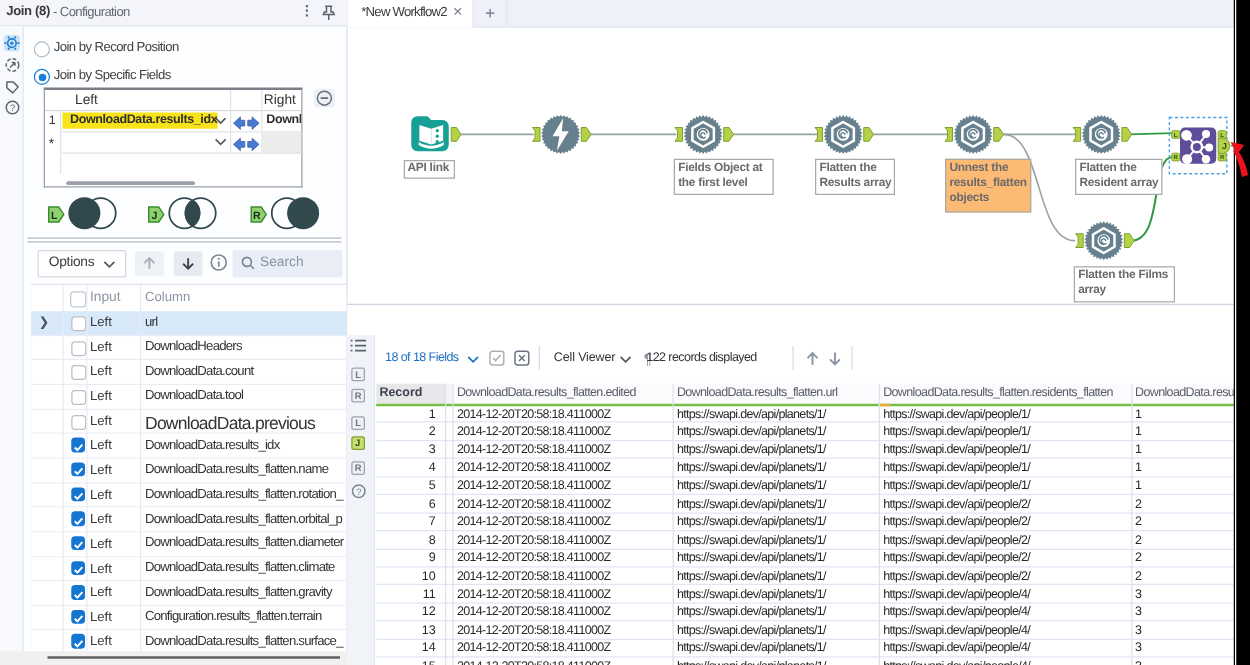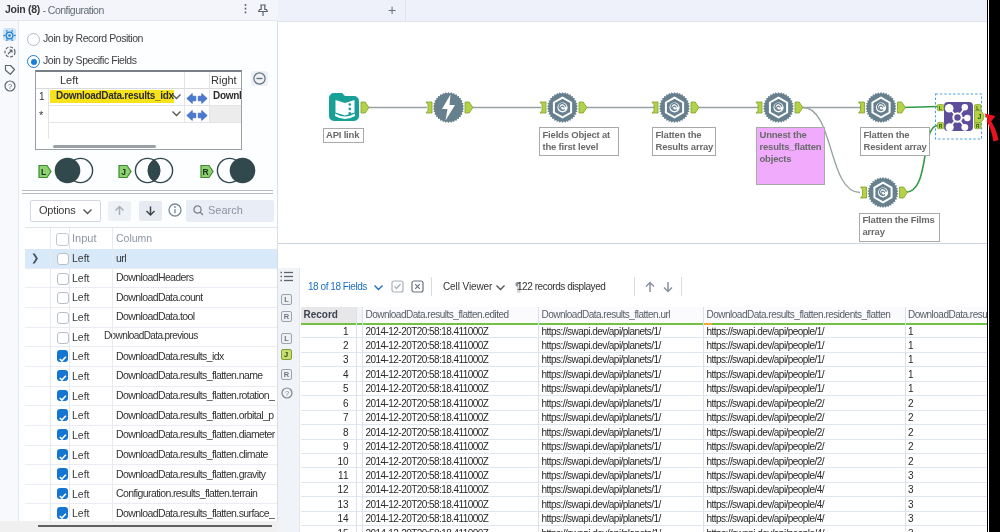--- a/index.html
+++ b/index.html
@@ -1,20 +1,24 @@
 <!DOCTYPE html>
 <html><head><meta charset="utf-8"><style>
 html,body{margin:0;padding:0}
 body{width:1000px;height:532px;overflow:hidden;font-family:"Liberation Sans",sans-serif;background:#fff}
 *{box-sizing:content-box}
 </style></head>
 <body>
 <div style="position:relative;width:1000px;height:532px">
 
 <div style="position:absolute;left:278px;top:0;width:709px;height:22px;background:#eef1f9;border-bottom:1px solid #dfe3ee;box-sizing:border-box"></div>
+<div style="position:absolute;left:278px;top:0;width:101px;height:22px;background:#fff;border-right:1px solid #dfe3ee;box-sizing:border-box">
+  <span style="position:absolute;left:11px;top:3.5px;font-size:10.5px;color:#3a3a3a;letter-spacing:-0.6px">*New Workflow2</span>
+  <span style="position:absolute;left:84px;top:3.5px;font-size:10px;color:#7b8490">✕</span>
+</div>
 <div style="position:absolute;left:379px;top:0;width:27px;height:22px;border-right:1px solid #dfe3ee;box-sizing:border-box;text-align:center;font-size:14px;color:#6a7380;line-height:20px">+</div>
 <svg width="709" height="221" style="position:absolute;left:278px;top:22px" xmlns="http://www.w3.org/2000/svg">
       <line x1="88" y1="85.5" x2="149" y2="85.5" stroke="#98a2a3" stroke-width="1.3"></line>
       <line x1="193" y1="85.5" x2="263" y2="85.5" stroke="#98a2a3" stroke-width="1.3"></line>
       <line x1="306" y1="85.5" x2="377" y2="85.5" stroke="#98a2a3" stroke-width="1.3"></line>
       <line x1="418" y1="85.5" x2="481" y2="85.5" stroke="#98a2a3" stroke-width="1.3"></line>
       <line x1="522" y1="85.5" x2="583" y2="85.5" stroke="#98a2a3" stroke-width="1.3"></line>
       <path d="M525,85.5 C556,85.5 550,170.5 582,170.5" fill="none" stroke="#98a2a3" stroke-width="1.3"></path>
       <line x1="625" y1="85.5" x2="660" y2="84.5" stroke="#2e9a44" stroke-width="1.6"></line>
       <path d="M627,170.5 C653,170.5 642,103.5 660,103.5" fill="none" stroke="#2e9a44" stroke-width="1.6"></path>
@@ -88,21 +92,21 @@
       <text x="699.75" y="87.5" font-size="4.8" font-weight="bold" fill="#245015" text-anchor="middle" font-family="Liberation Sans,sans-serif">L</text>
       <rect x="696.5" y="100.5" width="6.5" height="6.2" rx="1.2" fill="#b5d247" stroke="#7fa02c" stroke-width="0.7"></rect>
       <text x="699.75" y="105.5" font-size="4.8" font-weight="bold" fill="#245015" text-anchor="middle" font-family="Liberation Sans,sans-serif">R</text>
       <path d="M696.5,88.5 h4 a6.2,6.2 0 0 1 0,12.3 h-4 Z" fill="#b5d247" stroke="#7fa02c" stroke-width="0.8"></path>
       <text x="701.5" y="97.3" font-size="7" font-weight="bold" fill="#245015" text-anchor="middle" font-family="Liberation Sans,sans-serif">J</text>
       <line x1="707" y1="94.5" x2="710" y2="94.5" stroke="#2e9a44" stroke-width="1.5"></line>
 </svg>
     <div style="position:absolute;left:322.5px;top:127.5px;width:41px;height:15px;background:#fff;border:1px solid #a9a9a9;box-sizing:border-box;font-size:9.5px;font-weight:bold;color:#6a6a6a;letter-spacing:-0.2px;line-height:12.3px;padding:0.5px 0 0 2.5px;overflow:hidden">API link</div>
     <div style="position:absolute;left:539px;top:127px;width:80px;height:29px;background:#fff;border:1px solid #a9a9a9;box-sizing:border-box;font-size:9.5px;font-weight:bold;color:#6a6a6a;letter-spacing:-0.2px;line-height:12.3px;padding:0.5px 0 0 2.5px;overflow:hidden">Fields Object at the first level</div>
     <div style="position:absolute;left:652px;top:127px;width:64px;height:29px;background:#fff;border:1px solid #a9a9a9;box-sizing:border-box;font-size:9.5px;font-weight:bold;color:#6a6a6a;letter-spacing:-0.2px;line-height:12.3px;padding:0.5px 0 0 2.5px;overflow:hidden">Flatten the Results array</div>
-    <div style="position:absolute;left:756px;top:127px;width:69px;height:58px;background:#f0abfc;border:1px solid #a9a9a9;box-sizing:border-box;font-size:9.5px;font-weight:bold;color:#6a6a6a;letter-spacing:-0.2px;line-height:12.3px;padding:0.5px 0 0 2.5px;overflow:hidden">Unnest the results_flatten objects</div>
+    <div style="position:absolute;left:756px;top:127px;width:69px;height:43px;background:#fdba74;border:1px solid #a9a9a9;box-sizing:border-box;font-size:9.5px;font-weight:bold;color:#6a6a6a;letter-spacing:-0.2px;line-height:12.3px;padding:0.5px 0 0 2.5px;overflow:hidden">Unnest the results_flatten objects</div>
     <div style="position:absolute;left:860px;top:127px;width:70px;height:29px;background:#fff;border:1px solid #a9a9a9;box-sizing:border-box;font-size:9.5px;font-weight:bold;color:#6a6a6a;letter-spacing:-0.2px;line-height:12.3px;padding:0.5px 0 0 2.5px;overflow:hidden">Flatten the Resident array</div>
     <div style="position:absolute;left:859px;top:212.5px;width:81px;height:29px;background:#fff;border:1px solid #a9a9a9;box-sizing:border-box;font-size:9.5px;font-weight:bold;color:#6a6a6a;letter-spacing:-0.2px;line-height:12.3px;padding:0.5px 0 0 2.5px;overflow:hidden">Flatten the Films array</div>
 
 <div style="position:absolute;left:0;top:0;width:278px;height:532px;background:#fdfeff;border-right:1px solid #d8dee8;box-sizing:border-box"></div>
 <div style="position:absolute;left:0;top:0;width:278px;height:21px;background:#f3f5fa;border-bottom:1px solid #e2e6ee;box-sizing:border-box">
   <span style="position:absolute;left:5px;top:3px;font-size:10.5px;font-weight:bold;color:#3a3a3a;letter-spacing:-0.3px">Join (8)</span>
   <span style="position:absolute;left:40px;top:3.5px;font-size:10.5px;color:#646b75;letter-spacing:-0.5px">&nbsp;- Configuration</span>
   <span style="position:absolute;left:240px;top:2px;font-size:11px;color:#5a6470;font-weight:bold">⋮</span>
   <svg width="12" height="13" style="position:absolute;left:257px;top:3.5px">
         <path d="M3.2,1 h5.6 M4.2,1 v4.5 h-1.7 l-0.8,2 h8.6 l-0.8,-2 h-1.7 v-4.5 M6,7.5 v4.5" stroke="#5a6470" stroke-width="1.2" fill="none"></path>
@@ -276,21 +280,21 @@
       <span style="position:absolute;left:91px;top:2.5px;font-size:10.5px;color:#333;letter-spacing:-0.6px;white-space:nowrap">DownloadData.count</span>
     </div>
     <div style="position:absolute;left:25px;top:307.9px;width:252px;height:19.65px;background:#fff;border-bottom:1px solid #e9edf3;box-sizing:border-box;overflow:hidden">
       <span style="position:absolute;left:32px;top:4px;width:10px;height:10px;border:1.3px solid #b8bfc9;border-radius:3px;background:#fff"></span>
       <span style="position:absolute;left:47px;top:3px;font-size:10.5px;color:#3a3a3a">Left</span>
       <span style="position:absolute;left:91px;top:2.5px;font-size:10.5px;color:#333;letter-spacing:-0.6px;white-space:nowrap">DownloadData.tool</span>
     </div>
     <div style="position:absolute;left:25px;top:327.6px;width:252px;height:19.65px;background:#fff;border-bottom:1px solid #e9edf3;box-sizing:border-box;overflow:hidden">
       <span style="position:absolute;left:32px;top:4px;width:10px;height:10px;border:1.3px solid #b8bfc9;border-radius:3px;background:#fff"></span>
       <span style="position:absolute;left:47px;top:3px;font-size:10.5px;color:#3a3a3a">Left</span>
-      <span style="position:absolute;left:79px;top:2.5px;font-size:10px;color:#333;letter-spacing:-0.6px;white-space:nowrap">DownloadData.previous</span>
+      <span style="position:absolute;left:91px;top:2.5px;font-size:14px;color:#333;letter-spacing:-0.6px;white-space:nowrap">DownloadData.previous</span>
     </div>
     <div style="position:absolute;left:25px;top:347.2px;width:252px;height:19.65px;background:#fff;border-bottom:1px solid #e9edf3;box-sizing:border-box;overflow:hidden">
       <span style="position:absolute;left:31.5px;top:3px;width:11.5px;height:11.5px;background:#1576d1;border-radius:3px;"><svg width="11.5" height="11.5">
           <path d="M2.8,6 l2.1,2.1 L8.9,3.7" stroke="#fff" stroke-width="1.6" fill="none"></path>
         </svg></span>
       <span style="position:absolute;left:47px;top:3px;font-size:10.5px;color:#3a3a3a">Left</span>
       <span style="position:absolute;left:91px;top:2.5px;font-size:10.5px;color:#333;letter-spacing:-0.6px;white-space:nowrap">DownloadData.results_idx</span>
     </div>
     <div style="position:absolute;left:25px;top:366.9px;width:252px;height:19.65px;background:#fff;border-bottom:1px solid #e9edf3;box-sizing:border-box;overflow:hidden">
       <span style="position:absolute;left:31.5px;top:3px;width:11.5px;height:11.5px;background:#1576d1;border-radius:3px;"><svg width="11.5" height="11.5">

